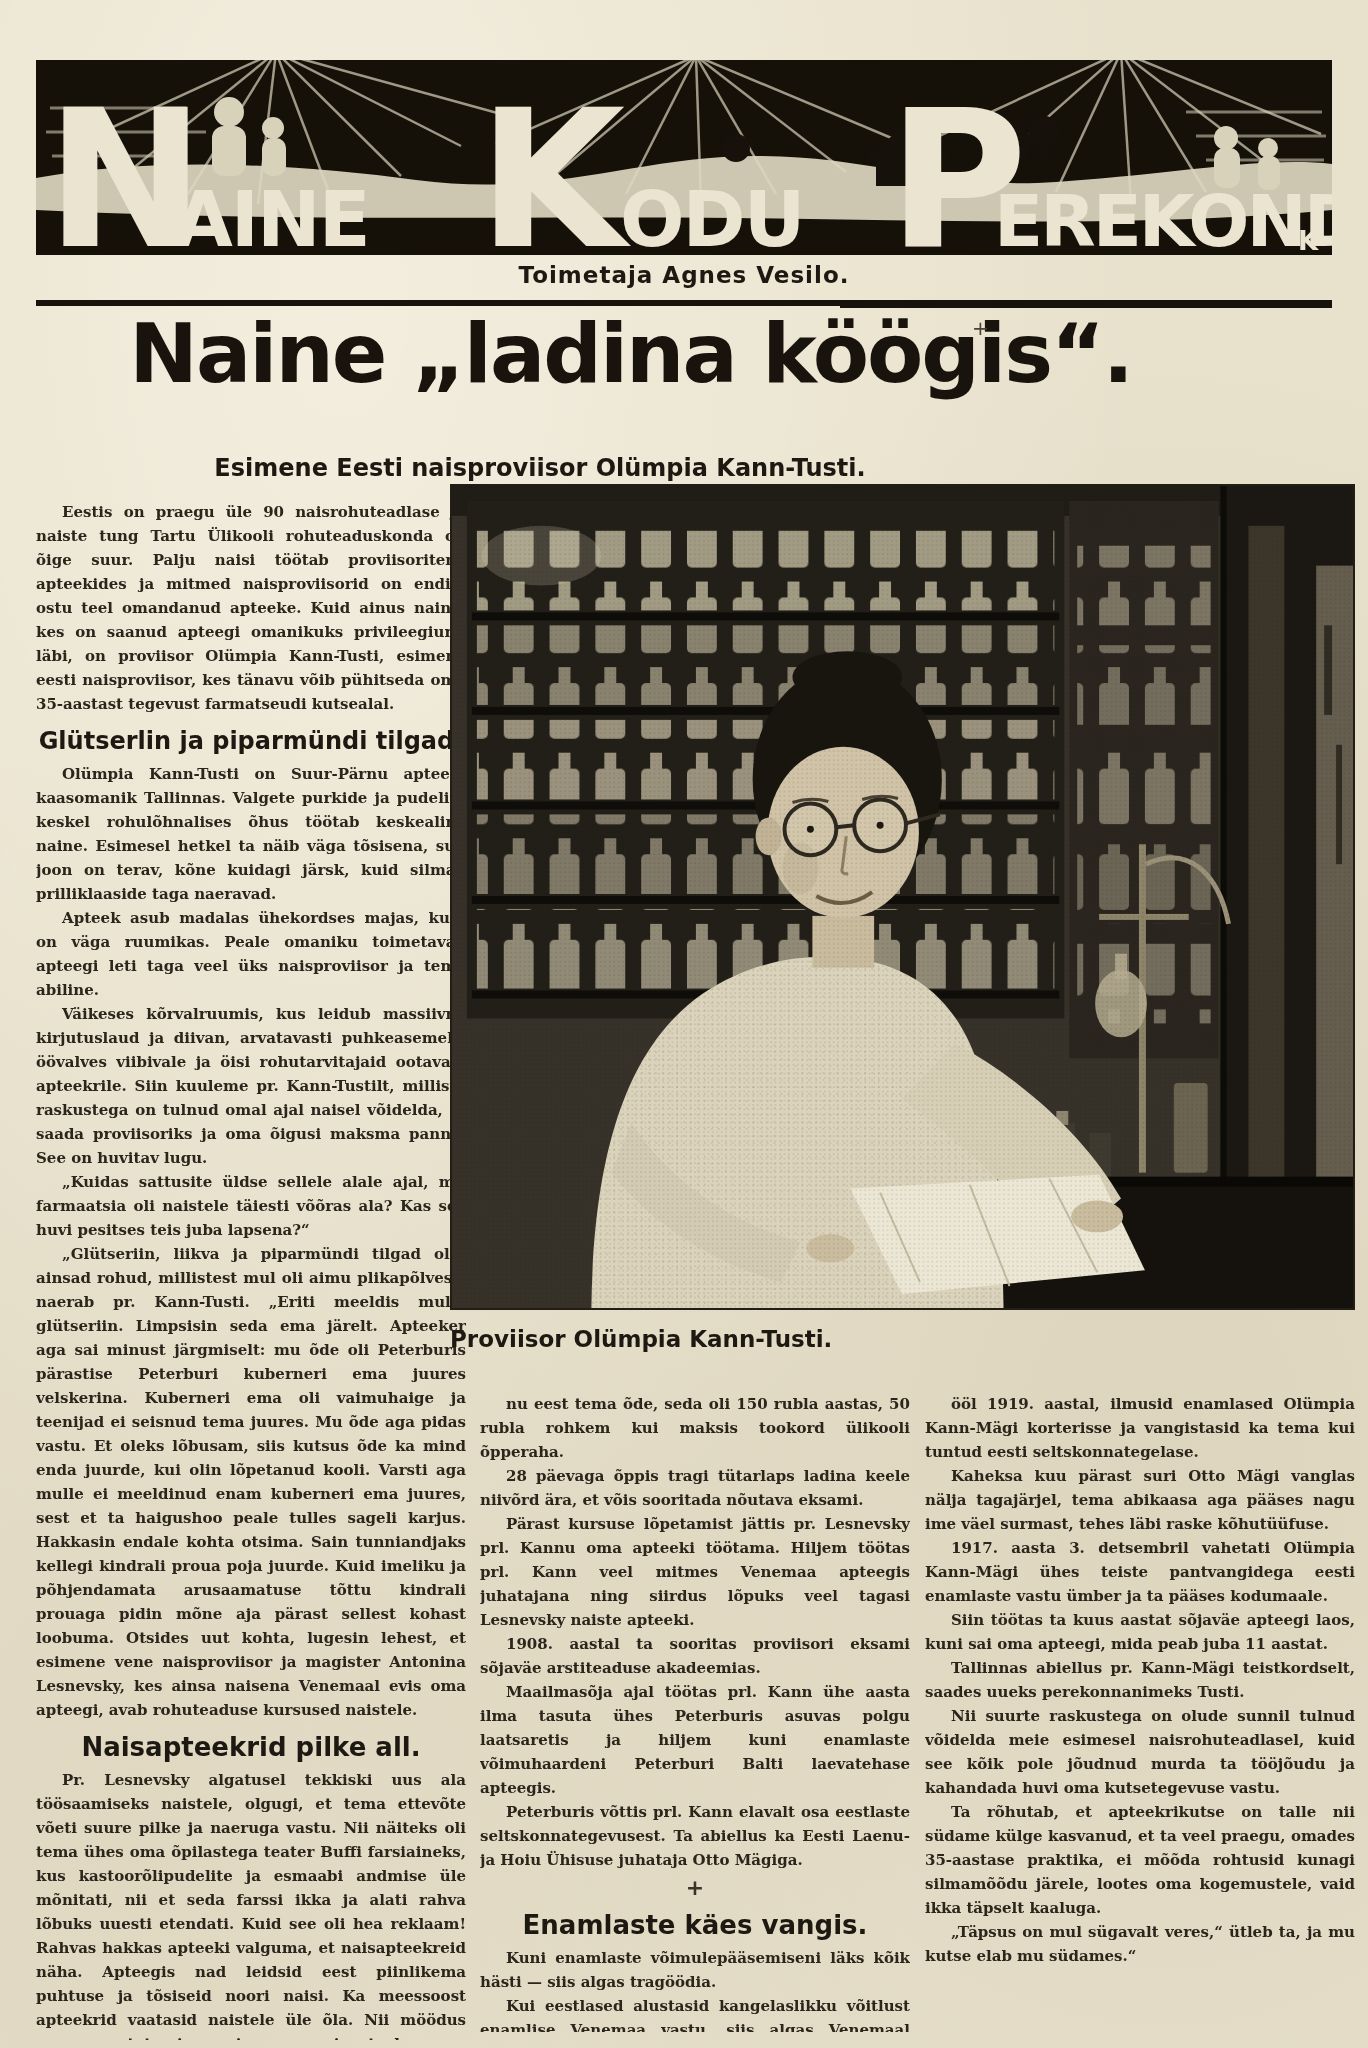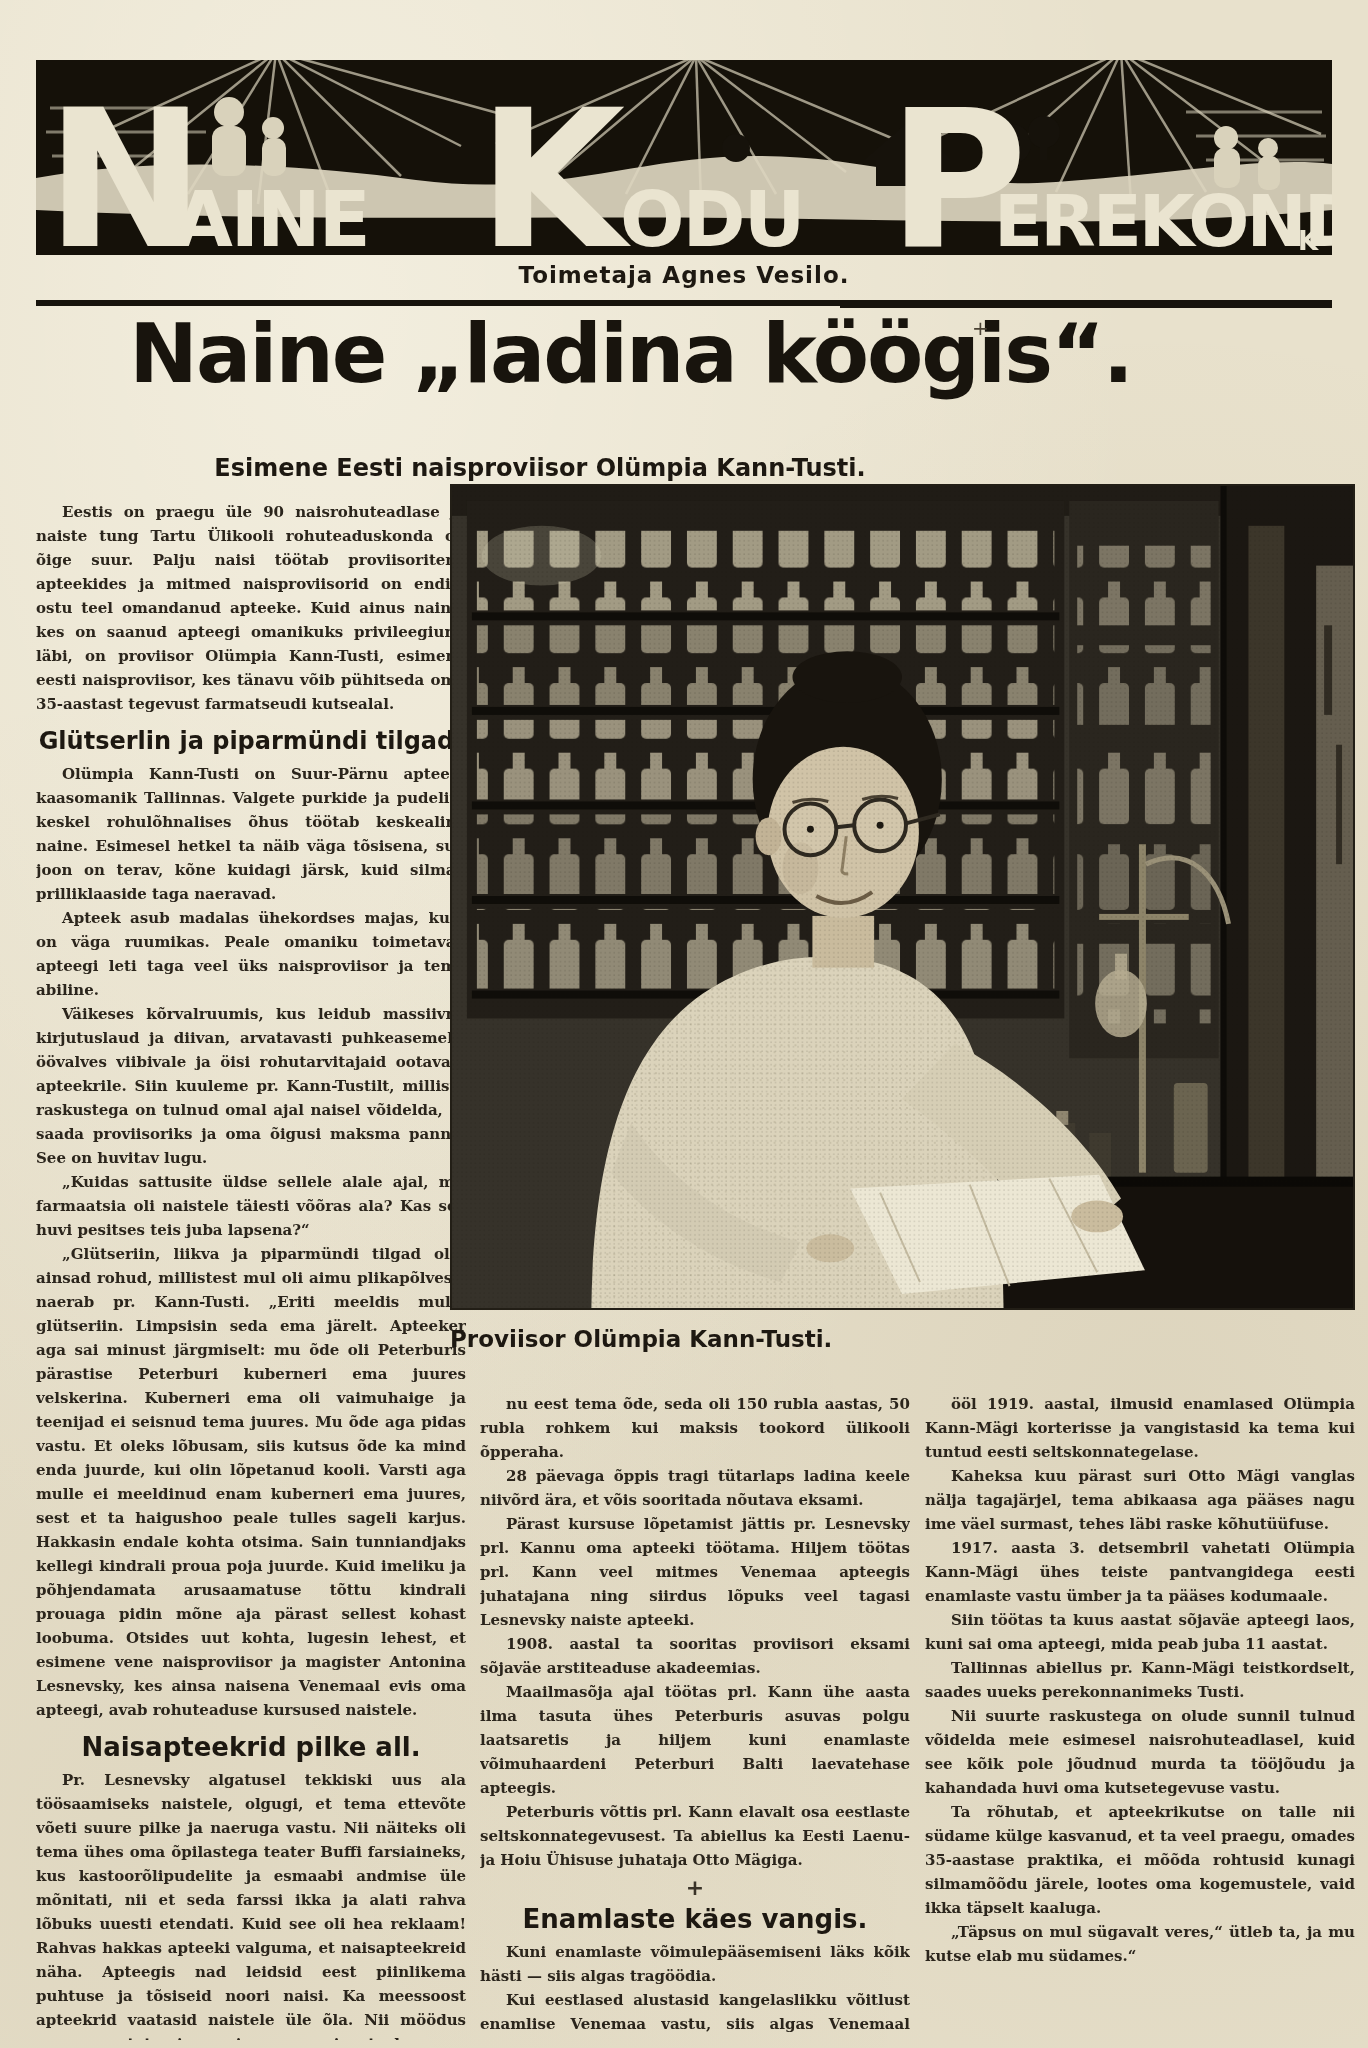--- a/index.html
+++ b/index.html
@@ -266,21 +266,21 @@
   <figcaption class="photo-caption">Proviisor Olümpia Kann-Tusti.</figcaption>
 
   <div class="col col-mid">
     <p>nu eest tema õde, seda oli 150 rubla aastas, 50 rubla rohkem kui maksis tookord ülikooli õpperaha.</p>
     <p>28 päevaga õppis tragi tütarlaps ladina keele niivõrd ära, et võis sooritada nõutava eksami.</p>
     <p>Pärast kursuse lõpetamist jättis pr. Lesnevsky prl. Kannu oma apteeki töötama. Hiljem töötas prl. Kann veel mitmes Venemaa apteegis juhatajana ning siirdus lõpuks veel tagasi Lesnevsky naiste apteeki.</p>
     <p>1908. aastal ta sooritas proviisori eksami sõjaväe arstiteaduse akadeemias.</p>
     <p>Maailmasõja ajal töötas prl. Kann ühe aasta ilma tasuta ühes Peterburis asuvas polgu laatsaretis ja hiljem kuni enamlaste võimuhaardeni Peterburi Balti laevatehase apteegis.</p>
     <p>Peterburis võttis prl. Kann elavalt osa eestlaste seltskonnategevusest. Ta abiellus ka Eesti Laenu- ja Hoiu Ühisuse juhataja Otto Mägiga.</p>
     <div class="cross-ornament">+</div>
-    <h2 class="sec-head big" style="margin-top:6px;">Enamlaste käes vangis.</h2>
+    <h2 class="sec-head big" style="margin-top:12px;">Enamlaste käes vangis.</h2>
     <p>Kuni enamlaste võimulepääsemiseni läks kõik hästi — siis algas tragöödia.</p>
     <p>Kui eestlased alustasid kangelaslikku võitlust enamlise Venemaa vastu, siis algas Venemaal eestlaste vangistamine. Nad võeti pantvangideks. Üks esimesi, kes vangistati, oli ka Otto Mägi. Ta saadeti Staraja Russasse. Kaks ja pool kuud hiljem, uue-aasta</p>
   </div>
 
   <div class="col col-right">
     <p>ööl 1919. aastal, ilmusid enamlased Olümpia Kann-Mägi korterisse ja vangistasid ka tema kui tuntud eesti seltskonnategelase.</p>
     <p>Kaheksa kuu pärast suri Otto Mägi vanglas nälja tagajärjel, tema abikaasa aga pääses nagu ime väel surmast, tehes läbi raske kõhutüüfuse.</p>
     <p>1917. aasta 3. detsembril vahetati Olümpia Kann-Mägi ühes teiste pantvangidega eesti enamlaste vastu ümber ja ta pääses kodumaale.</p>
     <p>Siin töötas ta kuus aastat sõjaväe apteegi laos, kuni sai oma apteegi, mida peab juba 11 aastat.</p>
     <p>Tallinnas abiellus pr. Kann-Mägi teistkordselt, saades uueks perekonnanimeks Tusti.</p>

